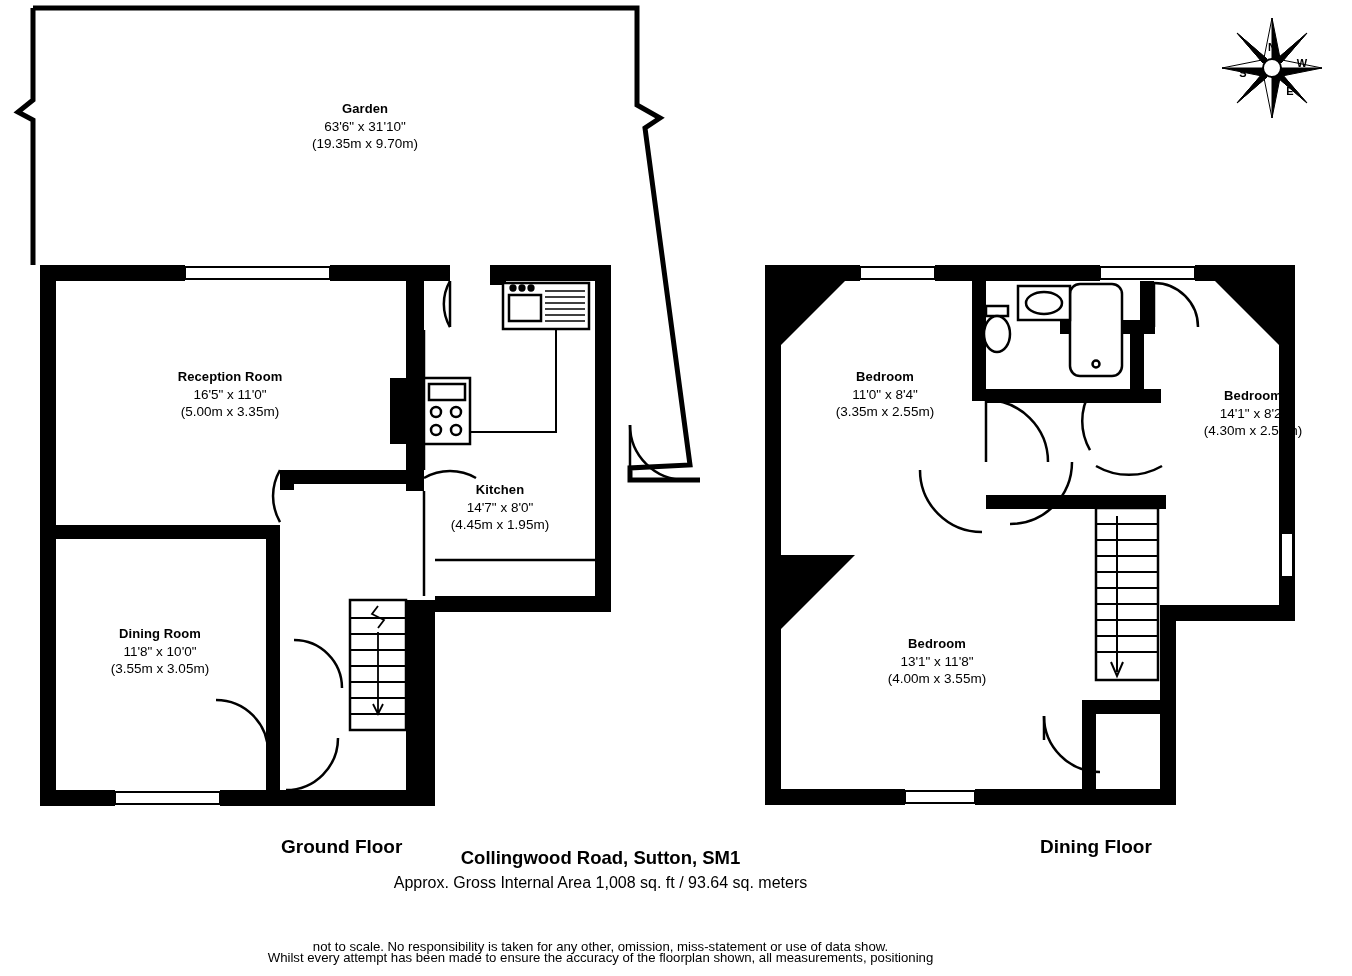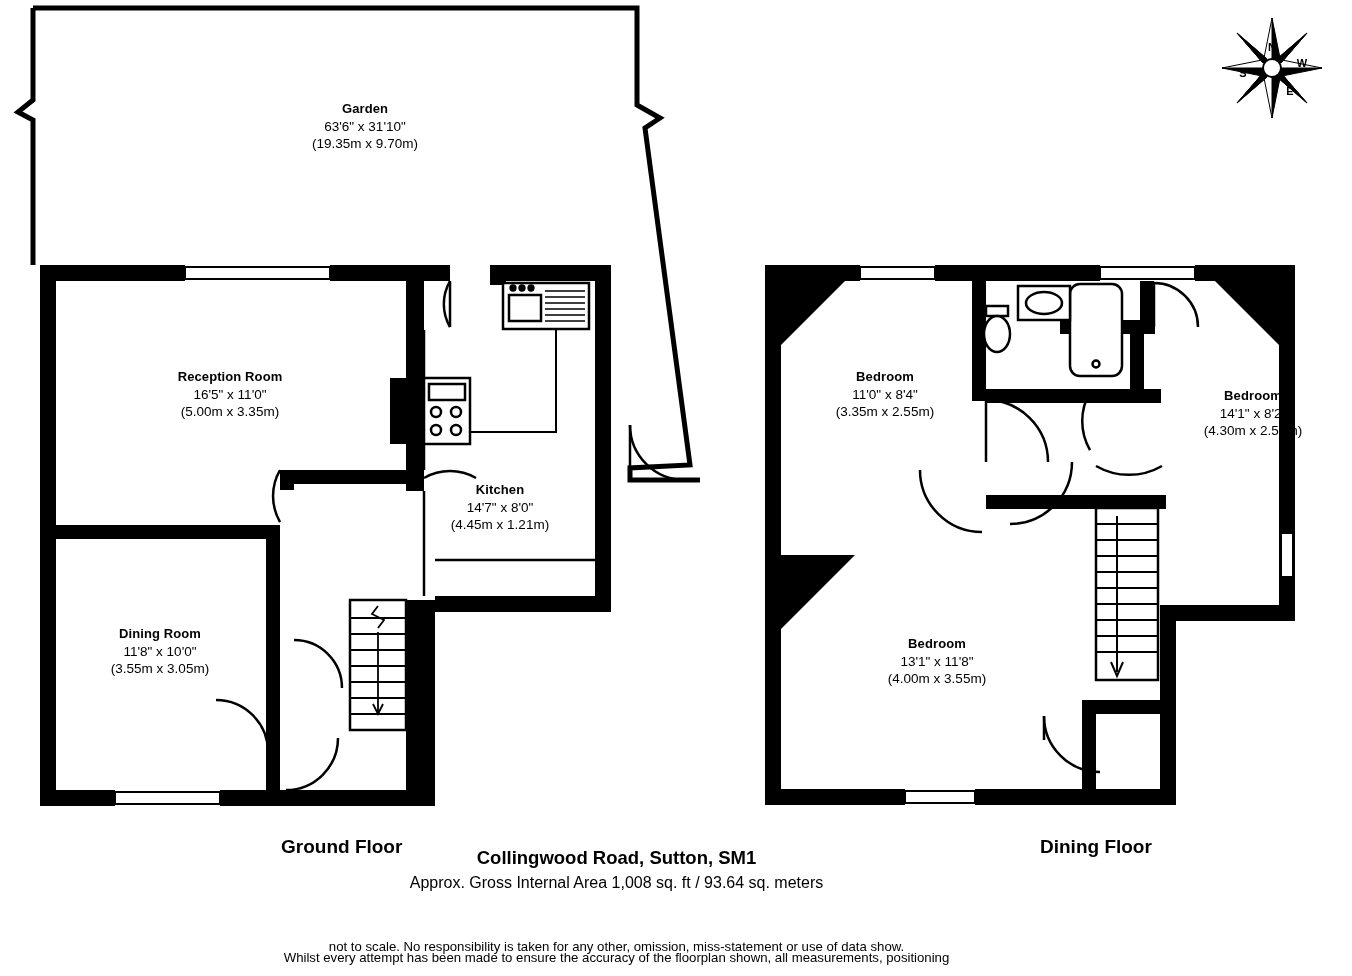--- a/index.html
+++ b/index.html
@@ -13,21 +13,21 @@
   }
   #stage{position:absolute;left:0;top:0;width:1352px;height:976px;}
   svg.plan{position:absolute;left:0;top:0;width:1352px;height:976px;}
 
   .lbl{position:absolute;text-align:center;line-height:1.28;}
   .lbl .rname{font-weight:bold;font-size:13px;letter-spacing:.1px;}
   .lbl .rdim{font-size:13.5px;}
 
   .floor-title{position:absolute;font-weight:bold;font-size:19px;}
 
-  .footer{position:absolute;left:0;width:1201px;text-align:center;padding-left:16px;}
+  .footer{position:absolute;left:0;width:1201px;text-align:center;}
   .addr{font-weight:bold;font-size:18.5px;}
   .area{font-weight:normal;font-size:16px;}
   .disc{font-size:13.2px;line-height:1.35;}
   .prod{font-weight:bold;font-size:13.4px;}
 </style>
 </head>
 <body>
 
 <div id="stage">
 
@@ -278,21 +278,21 @@
 
   <div class="lbl" style="left:100px;top:369px;width:260px;">
     <div class="rname">Reception Room</div>
     <div class="rdim">16'5" x 11'0"</div>
     <div class="rdim">(5.00m x 3.35m)</div>
   </div>
 
   <div class="lbl" style="left:370px;top:482px;width:260px;">
     <div class="rname">Kitchen</div>
     <div class="rdim">14'7" x 8'0"</div>
-    <div class="rdim">(4.45m x 1.21m)</div>
+    <div class="rdim">(4.45m x 1.95m)</div>
   </div>
 
   <div class="lbl" style="left:30px;top:626px;width:260px;">
     <div class="rname">Dining Room</div>
     <div class="rdim">11'8" x 10'0"</div>
     <div class="rdim">(3.55m x 3.05m)</div>
   </div>
 
   <div class="lbl" style="left:760px;top:369px;width:250px;">
     <div class="rname">Bedroom</div>

